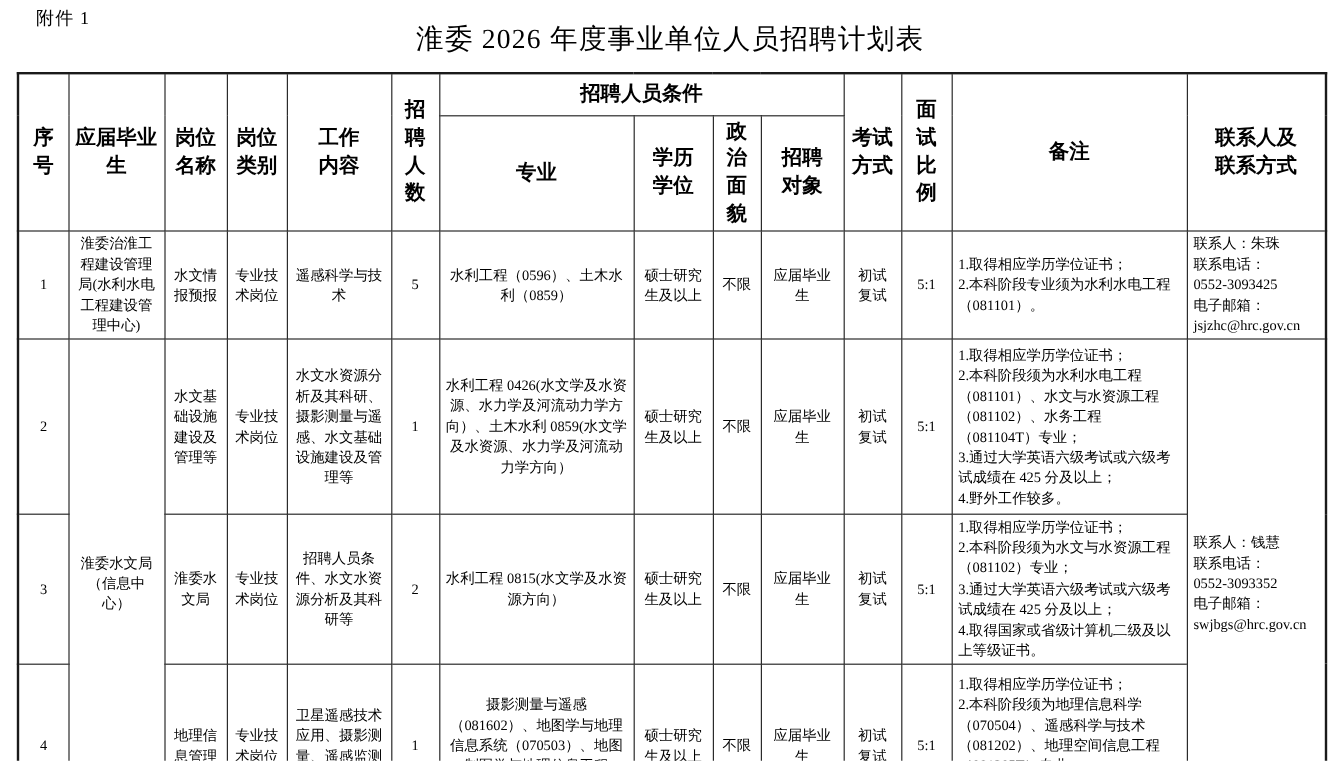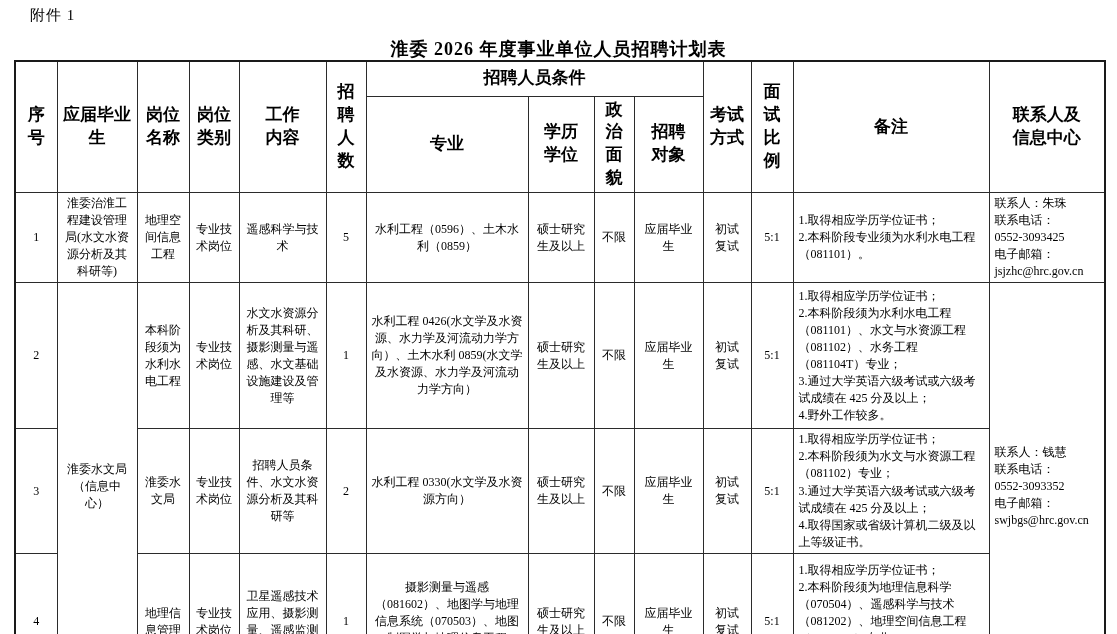--- a/index.html
+++ b/index.html
@@ -6,21 +6,21 @@
   body{
     width:1117px;height:634px;position:relative;background:#ffffff;
     font-family:"Liberation Serif","DejaVu Serif",serif;color:#000;
     overflow:hidden;
   }
   .attachment{
     position:absolute;left:30px;top:6px;font-size:15px;letter-spacing:1px;
   }
   .page-title{
     position:absolute;top:17px;left:0;width:100%;text-align:center;
-    font-size:18px;font-weight:bold;letter-spacing:1px;margin-top:20px;
+    font-size:23px;font-weight:normal;letter-spacing:1px;
   }
   table.sheet{
     position:absolute;left:14px;top:60px;width:1090px;
     border-collapse:collapse;table-layout:fixed;
     border:2px solid #1a1a1a;
   }
   .sheet th,.sheet td{
     border:1px solid #2b2b2b;
     padding:2px 5px;
     vertical-align:middle;
@@ -75,37 +75,37 @@
 内容</th>
       <th rowspan="2">招聘
 人数</th>
       <th colspan="4">招聘人员条件</th>
       <th rowspan="2">考试
 方式</th>
       <th rowspan="2">面试
 比例</th>
       <th rowspan="2">备注</th>
       <th rowspan="2">联系人及
-信息中心</th>
+联系方式</th>
     </tr>
     <tr class="hr2">
       <th>专业</th>
       <th>学历
 学位</th>
       <th>政治
 面貌</th>
       <th>招聘
 对象</th>
     </tr>
   </thead>
   <tbody>
     <tr class="r1">
       <td>1</td>
-      <td>淮委治淮工程建设管理局(水文水资源分析及其科研等)</td>
-      <td>地理空间信息工程</td>
+      <td>淮委治淮工程建设管理局(水利水电工程建设管理中心)</td>
+      <td>水文情报预报</td>
       <td>专业技术岗位</td>
       <td>遥感科学与技术</td>
       <td>5</td>
       <td>水利工程（0596）、土木水利（0859）</td>
       <td>硕士研究生及以上</td>
       <td>不限</td>
       <td>应届毕业生</td>
       <td>初试
 复试</td>
       <td>5:1</td>
@@ -114,21 +114,21 @@
       <td class="al">联系人：朱珠
 联系电话：
 0552-3093425
 电子邮箱：
 jsjzhc@hrc.gov.cn</td>
     </tr>
     <tr class="r2">
       <td>2</td>
       <td rowspan="3">淮委水文局
 （信息中心）</td>
-      <td>本科阶段须为水利水电工程</td>
+      <td>水文基础设施建设及管理等</td>
       <td>专业技术岗位</td>
       <td>水文水资源分析及其科研、摄影测量与遥感、水文基础设施建设及管理等</td>
       <td>1</td>
       <td>水利工程 0426(水文学及水资源、水力学及河流动力学方向）、土木水利 0859(水文学及水资源、水力学及河流动力学方向）</td>
       <td>硕士研究生及以上</td>
       <td>不限</td>
       <td>应届毕业生</td>
       <td>初试
 复试</td>
       <td>5:1</td>
@@ -141,21 +141,21 @@
 0552-3093352
 电子邮箱：
 swjbgs@hrc.gov.cn</td>
     </tr>
     <tr class="r3">
       <td>3</td>
       <td>淮委水文局</td>
       <td>专业技术岗位</td>
       <td>招聘人员条件、水文水资源分析及其科研等</td>
       <td>2</td>
-      <td>水利工程 0330(水文学及水资源方向）</td>
+      <td>水利工程 0815(水文学及水资源方向）</td>
       <td>硕士研究生及以上</td>
       <td>不限</td>
       <td>应届毕业生</td>
       <td>初试
 复试</td>
       <td>5:1</td>
       <td class="al">1.取得相应学历学位证书；
 2.本科阶段须为水文与水资源工程（081102）专业；
 3.通过大学英语六级考试或六级考试成绩在 425 分及以上；
 4.取得国家或省级计算机二级及以上等级证书。</td>

